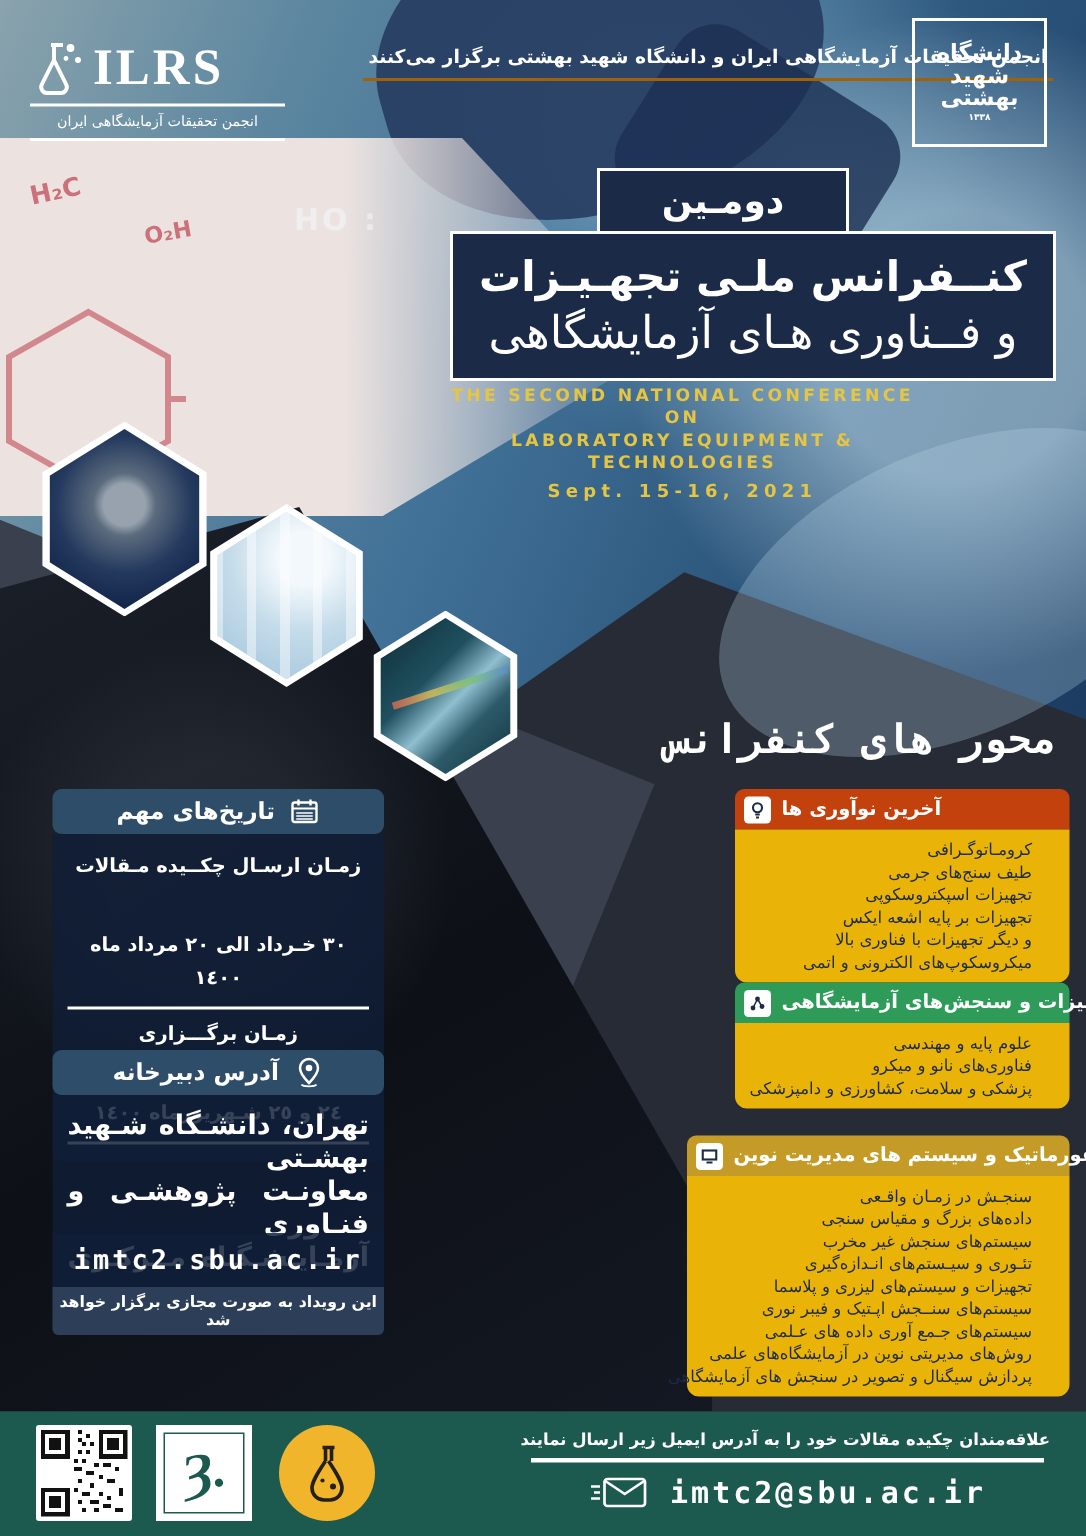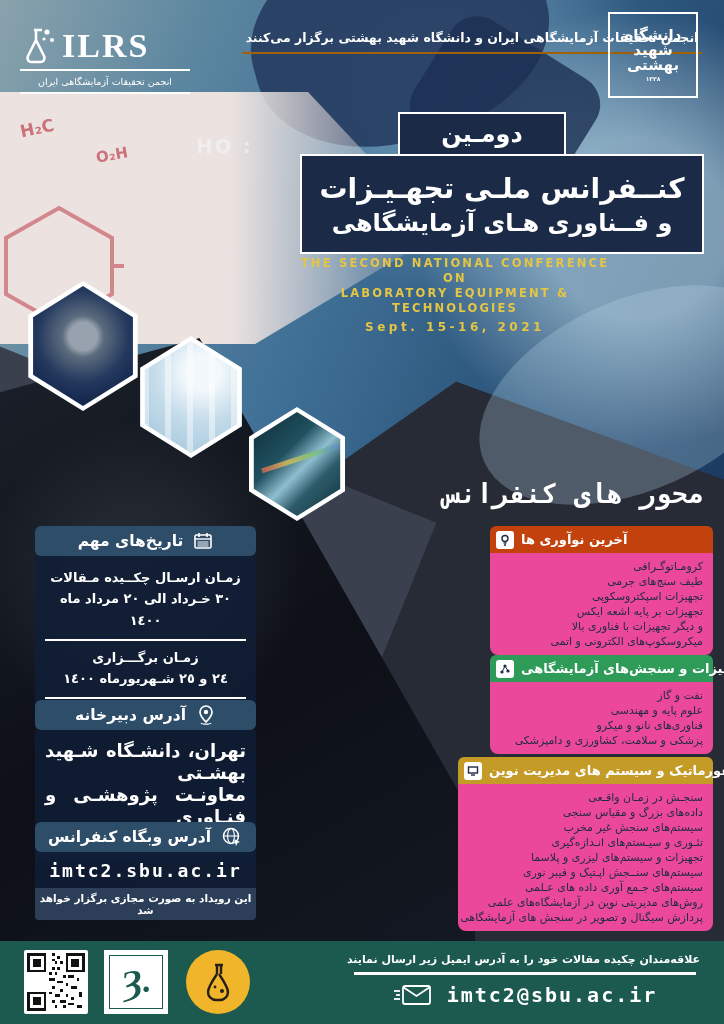--- a/index.html
+++ b/index.html
@@ -77,50 +77,50 @@
   .sbu .l{font-size:15px;}
   .sbu .y{font-size:6px;margin-top:3px;letter-spacing:1px;}
 
   
   .ordinal-box{left:398px;top:112px;width:164px;height:40px;z-index:11;background:#1a2a47;
     border:2.5px solid #fff;display:flex;align-items:center;justify-content:center;}
   .ordinal-box span{color:#fff;font-weight:bold;font-size:24px;direction:rtl;}
   .title-box{left:300px;top:154px;width:400px;height:96px;z-index:10;background:#1a2a47;
     border:2.5px solid #fff;display:flex;flex-direction:column;align-items:center;justify-content:center;gap:4px;}
   .title-l1{color:#fff;font-weight:bold;font-size:28px;direction:rtl;white-space:nowrap;}
-  .title-l2{color:#fff;font-weight:bold;font-size:24px;direction:rtl;white-space:nowrap;}
+  .title-l2{color:#fff;font-weight:normal;font-size:30px;direction:rtl;white-space:nowrap;}
   .en-sub{left:290px;top:256px;width:330px;z-index:10;text-align:center;color:#e5c544;font-weight:bold;}
   .en-sub .e1,.en-sub .e2{font-size:11.5px;letter-spacing:2.2px;line-height:15px;}
   .en-sub .e3{font-size:12px;letter-spacing:3.5px;margin-top:4px;}
 
   
   .topics-heading{right:20px;top:478px;z-index:10;color:#fff;font-weight:bold;font-size:27px;direction:rtl;font-family:Liberation Mono, monospace;}
   .tbox{z-index:10;}
   .tbox .thead{display:flex;align-items:center;gap:7px;height:27px;border-radius:6px 6px 0 0;padding:0 6px;}
   .tbox .ticon{width:18px;height:18px;background:#fff;border-radius:3px;display:flex;align-items:center;justify-content:center;flex:0 0 18px;}
   .tbox .ttitle{color:#fff;font-weight:bold;font-size:13px;direction:rtl;white-space:nowrap;}
-  .tbox .tbody{background:#ec4899;border-radius:0 0 8px 8px;padding:6px 10px 6px 6px;}
+  .tbox .tbody{background:#eab308;border-radius:0 0 8px 8px;padding:6px 25px 6px 6px;}
   .tbox .titem{color:#1d2b44;font-size:11px;line-height:15px;text-align:right;direction:rtl;white-space:nowrap;}
   .tbox1{right:11px;top:526px;width:223px;}
   .tbox1 .thead{background:#c2410c;}
   .tbox2{right:11px;top:655px;width:223px;}
   .tbox2 .thead{background:#2e9b59;}
   .tbox3{right:11px;top:757px;width:255px;}
   .tbox3 .thead{background:#c59b28;}
 
   
   .ibox{left:35px;width:221px;z-index:10;}
   .ihead{height:30px;background:#2e4d69;border-radius:6px;display:flex;align-items:center;
     justify-content:center;gap:10px;flex-direction:row-reverse;color:#fff;}
   .ihead .ititle{font-weight:bold;font-size:15.5px;direction:rtl;}
   .ibody{background:rgba(16,30,55,.84);margin-top:0;border-radius:0 0 4px 4px;color:#fff;direction:rtl;}
   .ibox-dates{top:526px;}
   .ibox-dates .ibody{padding:12px 8px 4px;}
   .d-label{font-size:13px;font-weight:bold;text-align:center;line-height:20px;}
-  .d-value{font-size:13px;font-weight:bold;text-align:center;line-height:22px;}
+  .d-value{font-size:13px;font-weight:bold;text-align:center;line-height:22px;margin-top:32px;}
   .d-hr{height:2px;background:#fff;margin:7px 2px;}
   .ibox-address{top:700px;}
   .ibox-address .ibody{padding:10px 10px 12px;}
   .a-line{font-size:18px;font-weight:bold;line-height:22px;text-align:justify;text-align-last:justify;}
   .ibox-web{top:822px;}
   .ibox-web .ibody{padding:8px 0 0;}
   .w-url{font-family:"DejaVu Sans Mono",monospace;font-weight:bold;font-size:18px;letter-spacing:2px;
     text-align:center;direction:ltr;color:#fff;}
   .w-note{margin-top:7px;background:#2c3e58;font-size:10.5px;font-weight:bold;text-align:center;
     padding:4px 2px;border-radius:0 0 4px 4px;}
@@ -239,21 +239,20 @@
             <circle cx="3" cy="9" r="1.6" fill="#1d2b44"></circle>
             <circle cx="9" cy="8" r="1.6" fill="#1d2b44"></circle>
             <circle cx="6" cy="3" r="1.6" fill="#1d2b44"></circle>
             <line x1="6" y1="3" x2="3" y2="9" stroke="#1d2b44" stroke-width="1"></line>
             <line x1="6" y1="3" x2="9" y2="8" stroke="#1d2b44" stroke-width="1"></line>
           </svg>
       </span>
       <span class="ttitle">تجهیزات و سنجش‌های آزمایشگاهی</span>
     </div>
     <div class="tbody">
-      <div class="titem">نفت و گاز</div>
       <div class="titem">علوم پایه و مهندسی</div>
       <div class="titem">فناوری‌های نانو و میکرو</div>
       <div class="titem">پزشکی و سلامت، کشاورزی و دامپزشکی</div>
     </div>
   </div>
 
   <div class="abs tbox tbox3">
     <div class="thead">
       <span class="ticon">
         <svg width="12" height="12" viewBox="0 0 12 12">
@@ -311,29 +310,20 @@
       <span class="ititle">آدرس دبیرخانه</span>
     </div>
     <div class="ibody">
       <div class="a-line">تهران، دانشـگاه شـهید بهشـتی</div>
       <div class="a-line">معاونـت پژوهشـی و فنـاوری</div>
       <div class="a-line">آزمـایـشـگـاه مــرکـزی</div>
     </div>
   </div>
 
   <div class="abs ibox ibox-web">
-    <div class="ihead">
-      <svg width="22" height="22" viewBox="0 0 22 22">
-        <circle cx="10" cy="10" r="7.5" fill="none" stroke="#fff" stroke-width="1.5"></circle>
-        <ellipse cx="10" cy="10" rx="3.4" ry="7.5" fill="none" stroke="#fff" stroke-width="1.1"></ellipse>
-        <line x1="2.5" y1="10" x2="17.5" y2="10" stroke="#fff" stroke-width="1.1"></line>
-        <path d="M13 13l6 3-2.5 1L15 20z" fill="#fff"></path>
-      </svg>
-      <span class="ititle">آدرس وبگاه کنفرانس</span>
-    </div>
     <div class="ibody">
       <div class="w-url">imtc2.sbu.ac.ir</div>
       <div class="w-note">این رویداد به صورت مجازی برگزار خواهد شد</div>
     </div>
   </div>
 
   <div class="abs footer">
     <div class="abs qr">
       <svg width="58" height="58" viewBox="0 0 21 21" shape-rendering="crispEdges">
         <g fill="#111">

